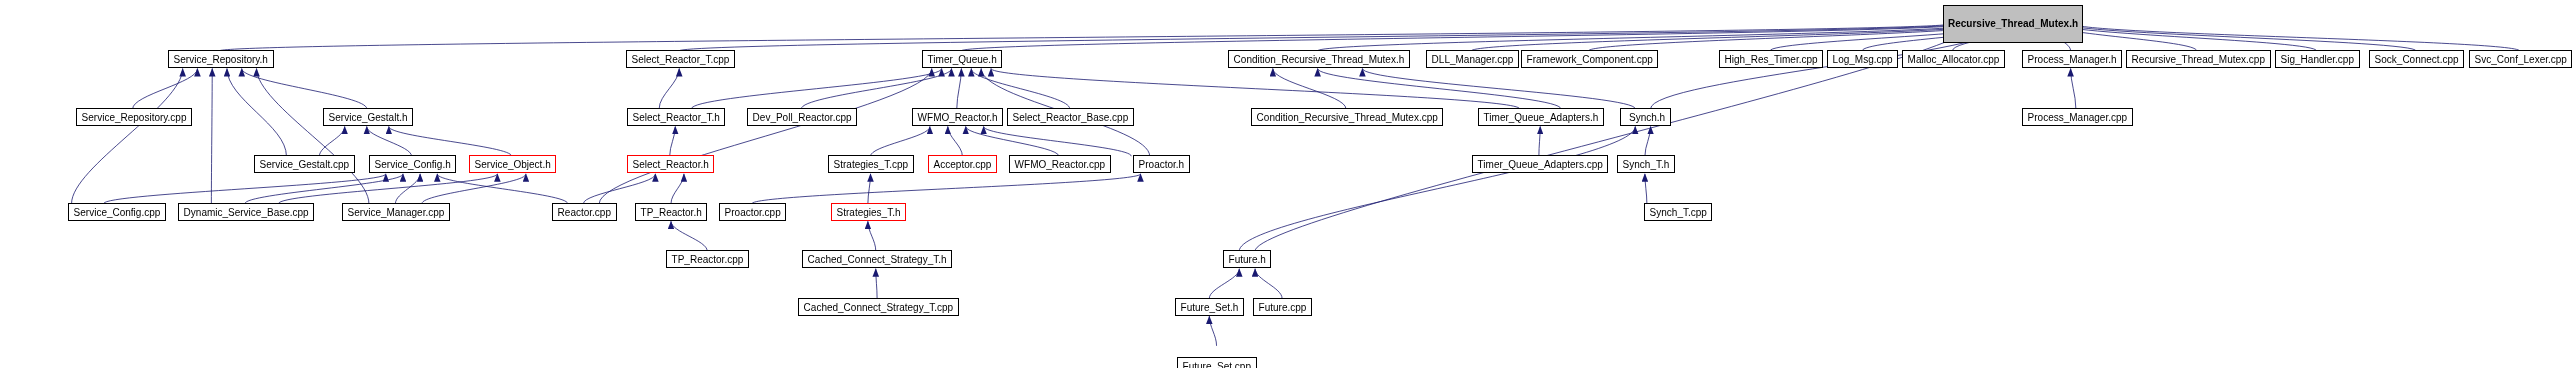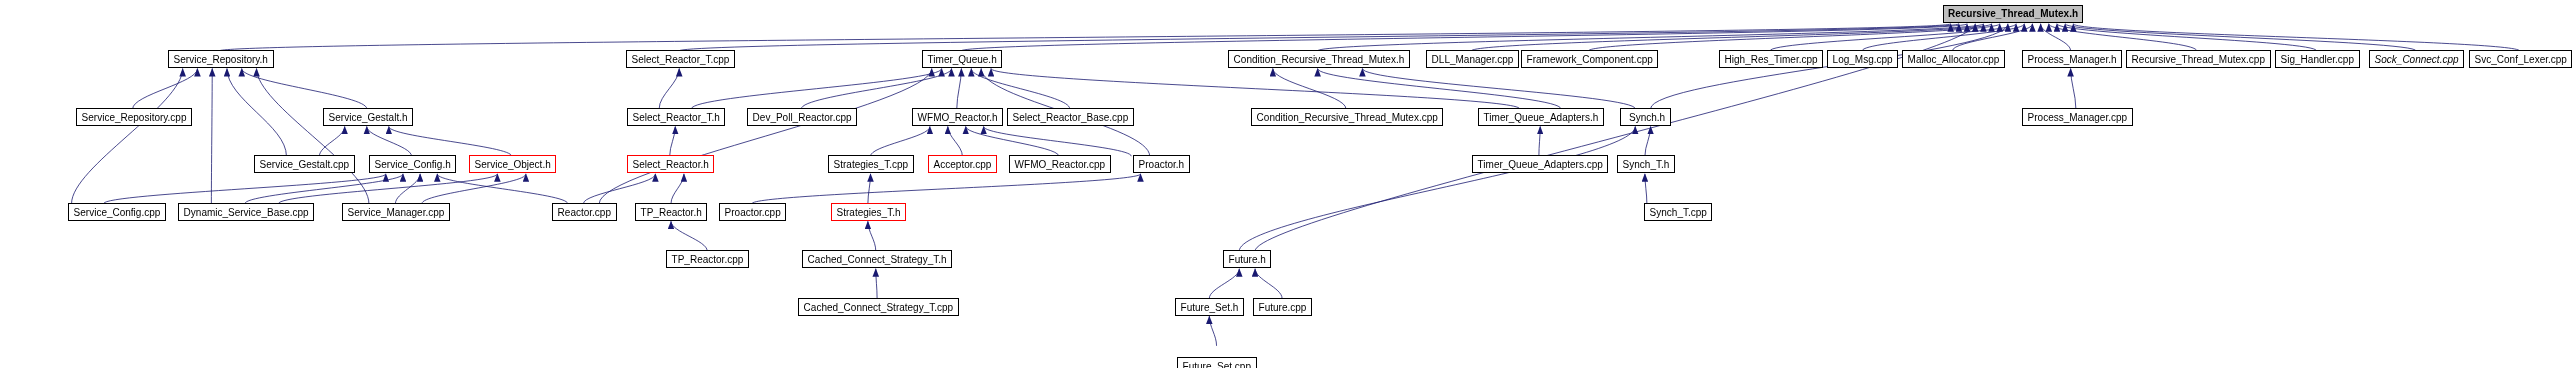--- a/index.html
+++ b/index.html
@@ -28,21 +28,21 @@
     color: var(--text, #000000);
     font-size: 10px;
     line-height: 11.2px;
     padding: 2.6px 4.6px;
     white-space: nowrap;
     text-align: center;
   }
   .node.root {
     background: var(--root-fill, #bfbfbf);
     border-width: 1.3px;
-    padding: 2px 4px;
+    padding: 12px 4px;
     font-weight: bold;
   }
   .node.truncated {
     border-color: var(--trunc, #ff0000);
   }
   .edge {
     fill: none;
     stroke: var(--edge, #191970);
     stroke-width: 1.2px;
   }
@@ -129,21 +129,21 @@
     <div class="node" style="left: 922px; top: 50px;">Timer_Queue.h</div>
     <div class="node" style="left: 1228px; top: 50px;">Condition_Recursive_Thread_Mutex.h</div>
     <div class="node" style="left: 1426px; top: 50px;">DLL_Manager.cpp</div>
     <div class="node" style="left: 1521px; top: 50px;">Framework_Component.cpp</div>
     <div class="node" style="left: 1719px; top: 50px;">High_Res_Timer.cpp</div>
     <div class="node" style="left: 1827px; top: 50px;">Log_Msg.cpp</div>
     <div class="node" style="left: 1902px; top: 50px;">Malloc_Allocator.cpp</div>
     <div class="node" style="left: 2022px; top: 50px;">Process_Manager.h</div>
     <div class="node" style="left: 2126px; top: 50px;">Recursive_Thread_Mutex.cpp</div>
     <div class="node" style="left: 2275px; top: 50px;">Sig_Handler.cpp</div>
-    <div class="node" style="left: 2369px; top: 50px; font-style: italic;">Sock_Connect.cpp</div>
+    <div class="node" style="left: 2369px; top: 50px;">Sock_Connect.cpp</div>
     <div class="node" style="left: 2469px; top: 50px;">Svc_Conf_Lexer.cpp</div>
     <div class="node" style="left: 76px; top: 108px;">Service_Repository.cpp</div>
     <div class="node" style="left: 323px; top: 108px;">Service_Gestalt.h</div>
     <div class="node" style="left: 627px; top: 108px;">Select_Reactor_T.h</div>
     <div class="node" style="left: 747px; top: 108px;">Dev_Poll_Reactor.cpp</div>
     <div class="node" style="left: 912px; top: 108px;">WFMO_Reactor.h</div>
     <div class="node" style="left: 1007px; top: 108px;">Select_Reactor_Base.cpp</div>
     <div class="node" style="left: 1251px; top: 108px;">Condition_Recursive_Thread_Mutex.cpp</div>
     <div class="node" style="left: 1478px; top: 108px;">Timer_Queue_Adapters.h</div>
     <div class="node" style="left: 1620px; top: 108px; padding-left: 8px;">Synch.h</div>

